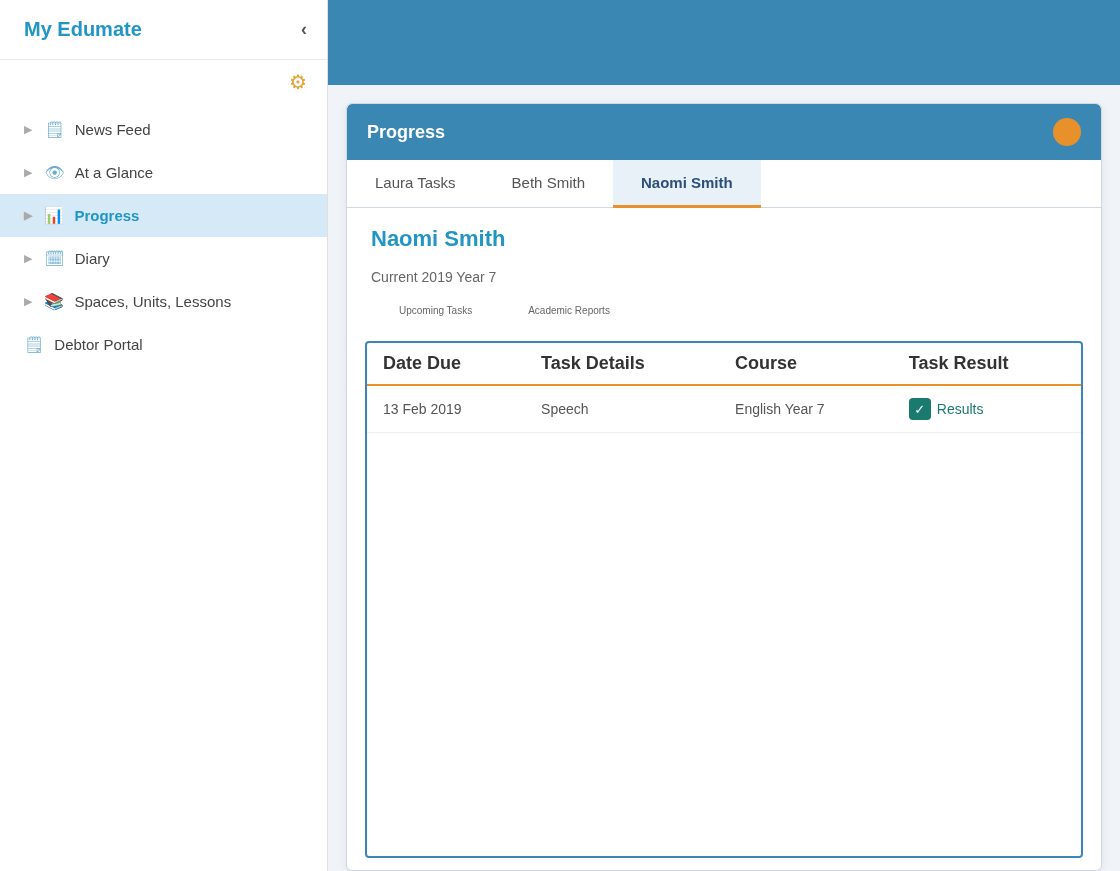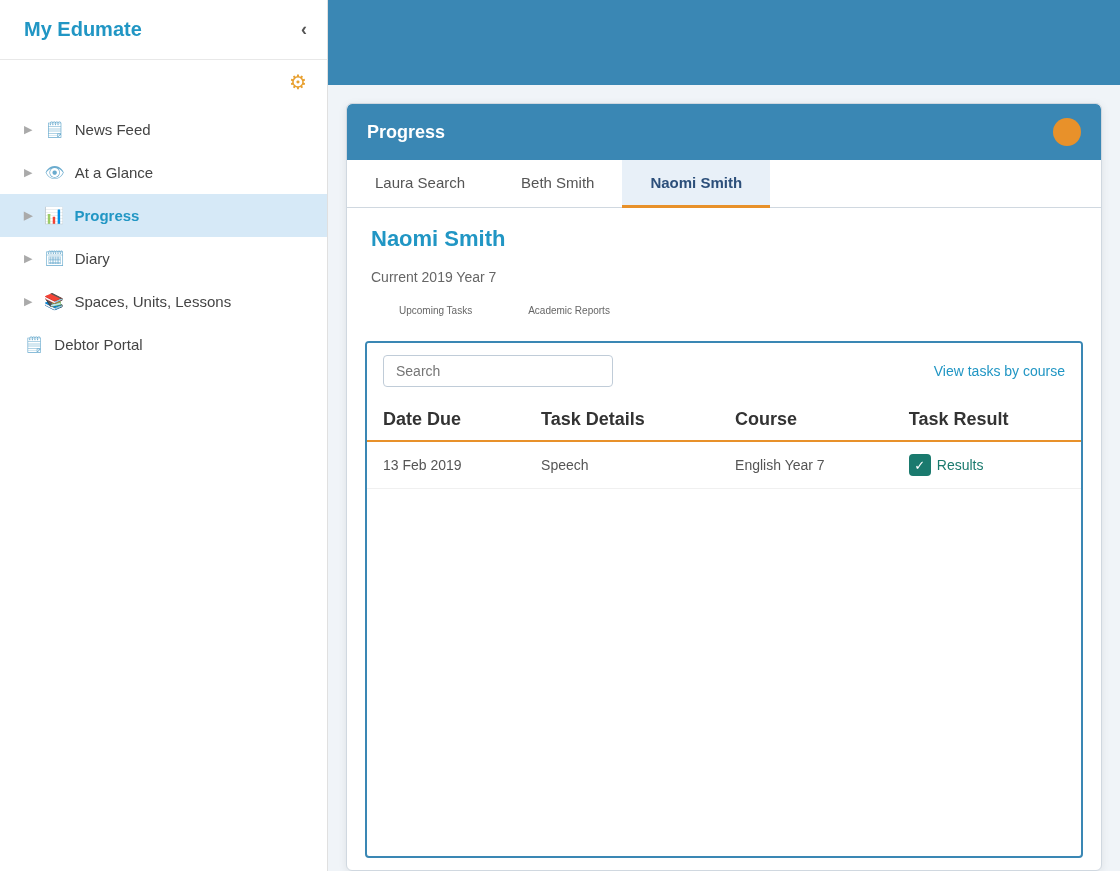--- a/index.html
+++ b/index.html
@@ -314,21 +314,21 @@
   <div class="card-container">
     <div class="progress-card">
 
       <div class="card-header">
         <span class="card-header-title">Progress</span>
         <div class="orange-dot"></div>
       </div>
 
       <div class="student-tabs">
         <div class="student-tab">
-          <span>Laura Search</span>
+          <span>Laura Tasks</span>
         </div>
         <div class="student-tab">
           <span>Beth Smith</span>
         </div>
         <div class="student-tab active">
           <span>Naomi Smith</span>
         </div>
       </div>
 
       <div class="student-info">
@@ -339,24 +339,20 @@
       <div class="task-tabs">
         <div class="task-tab">
           <span>Upcoming Tasks</span>
         </div>
         <div class="task-tab">
           <span>Academic Reports</span>
         </div>
       </div>
 
       <div class="task-content">
-        <div class="task-toolbar">
-          <input class="search-input" type="text" placeholder="Search" style="">
-          <a class="view-tasks-link">View tasks by course</a>
-        </div>
         <table class="task-table">
           <thead>
             <tr>
               <th>Date Due</th>
               <th>Task Details</th>
               <th>Course</th>
               <th>Task Result</th>
             </tr>
           </thead>
           <tbody>

